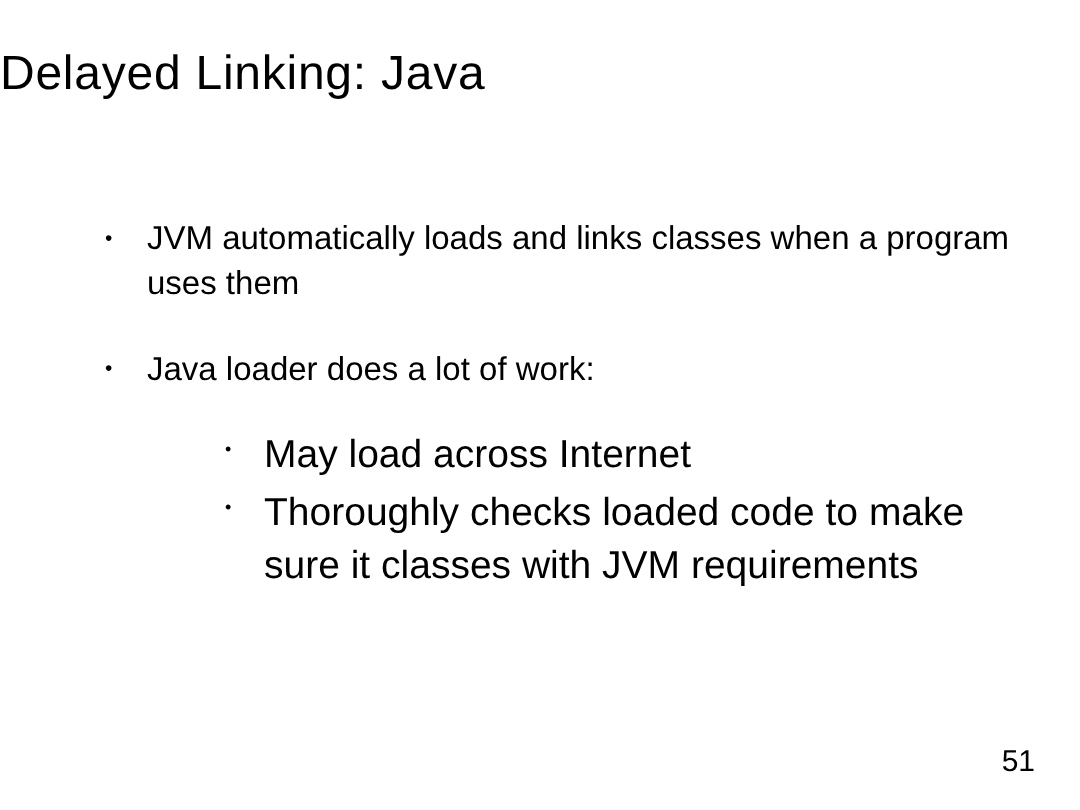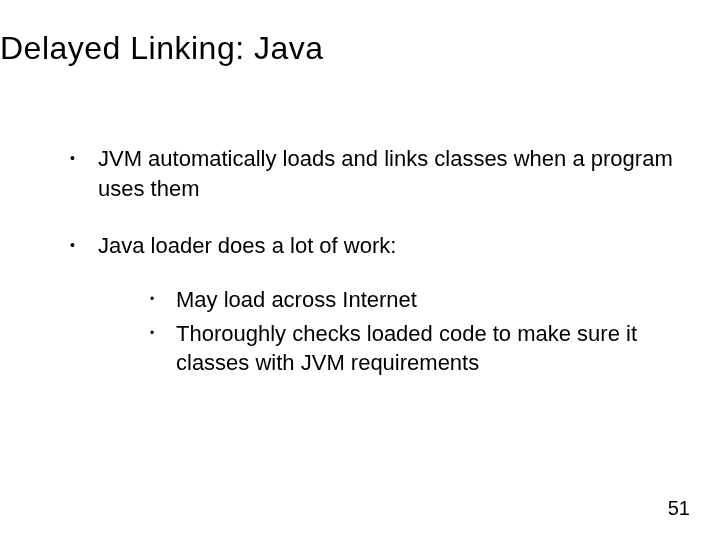--- a/index.html
+++ b/index.html
@@ -55,21 +55,21 @@
     font-size: 14px;
   }
   ul.lvl2 {
     list-style: none;
     padding: 0;
     margin: 24px 0 0 48px;
   }
   ul.lvl2 > li {
     position: relative;
     padding-left: 30px;
-    font-size: 22px;
+    font-size: 26px;
     line-height: 1.35;
     margin-bottom: 4px;
   }
   ul.lvl2 > li::before {
     content: "•";
     position: absolute;
     left: 4px;
     top: 6px;
     font-size: 12px;
   }

